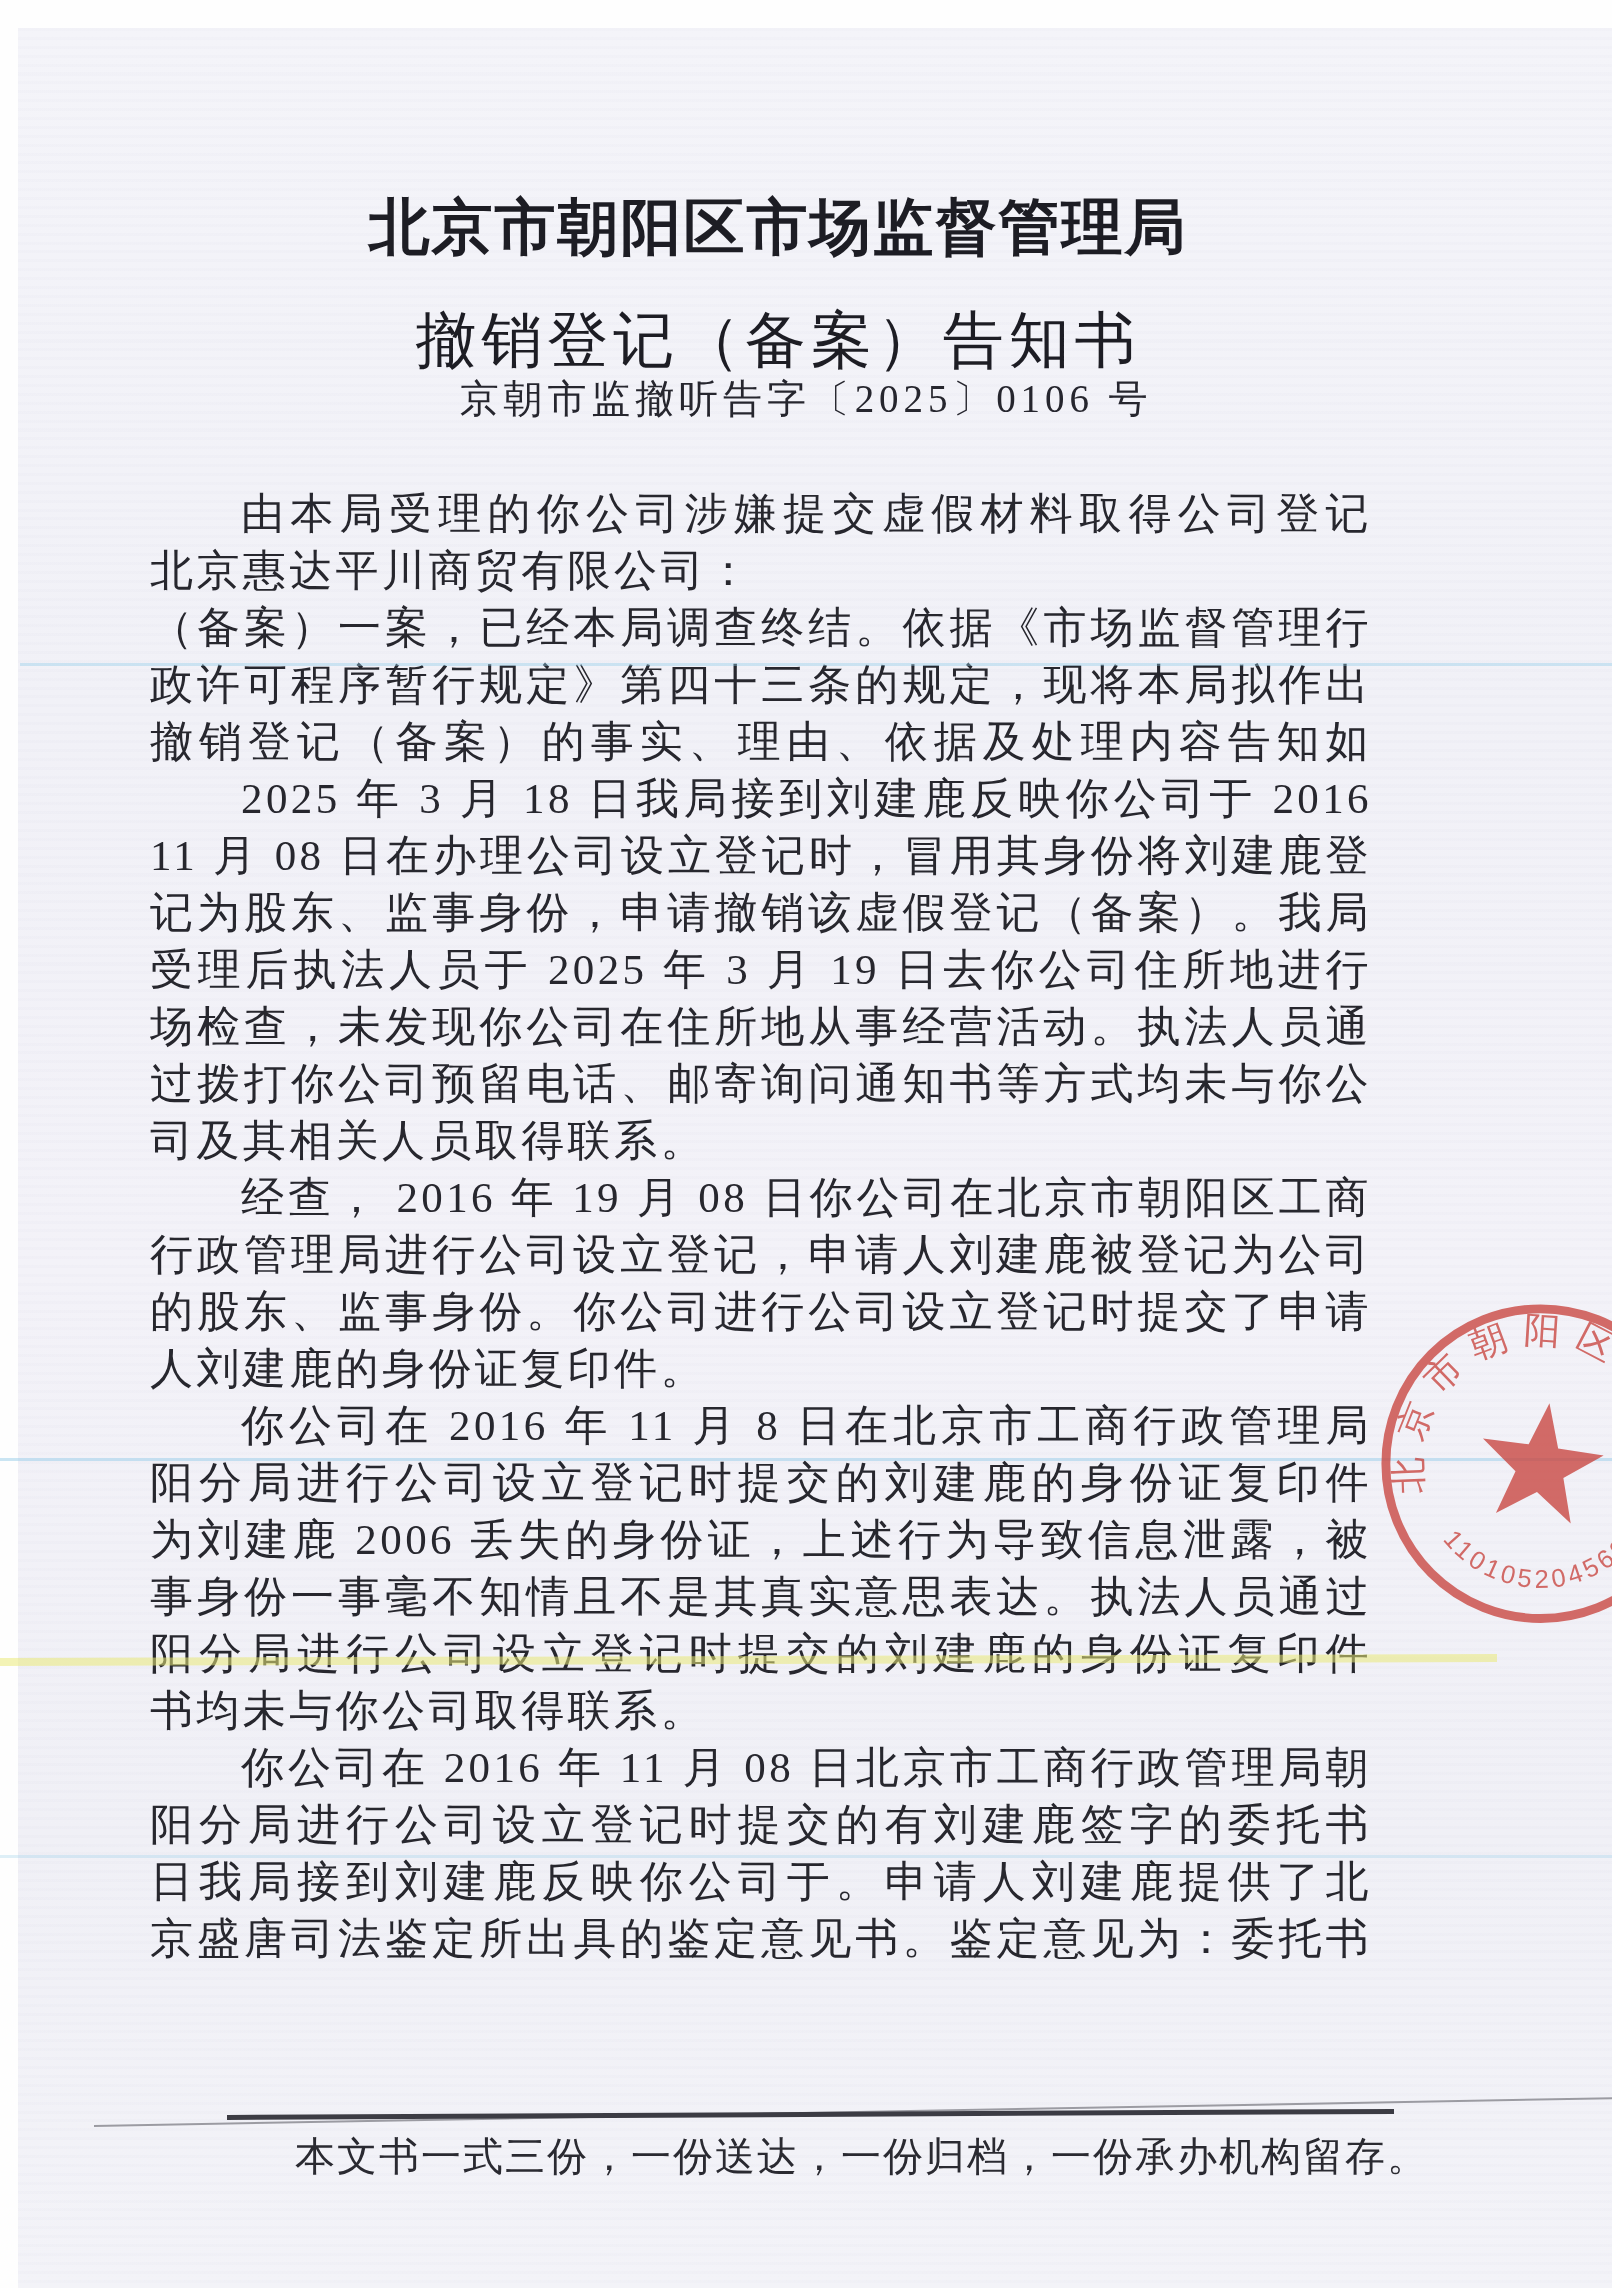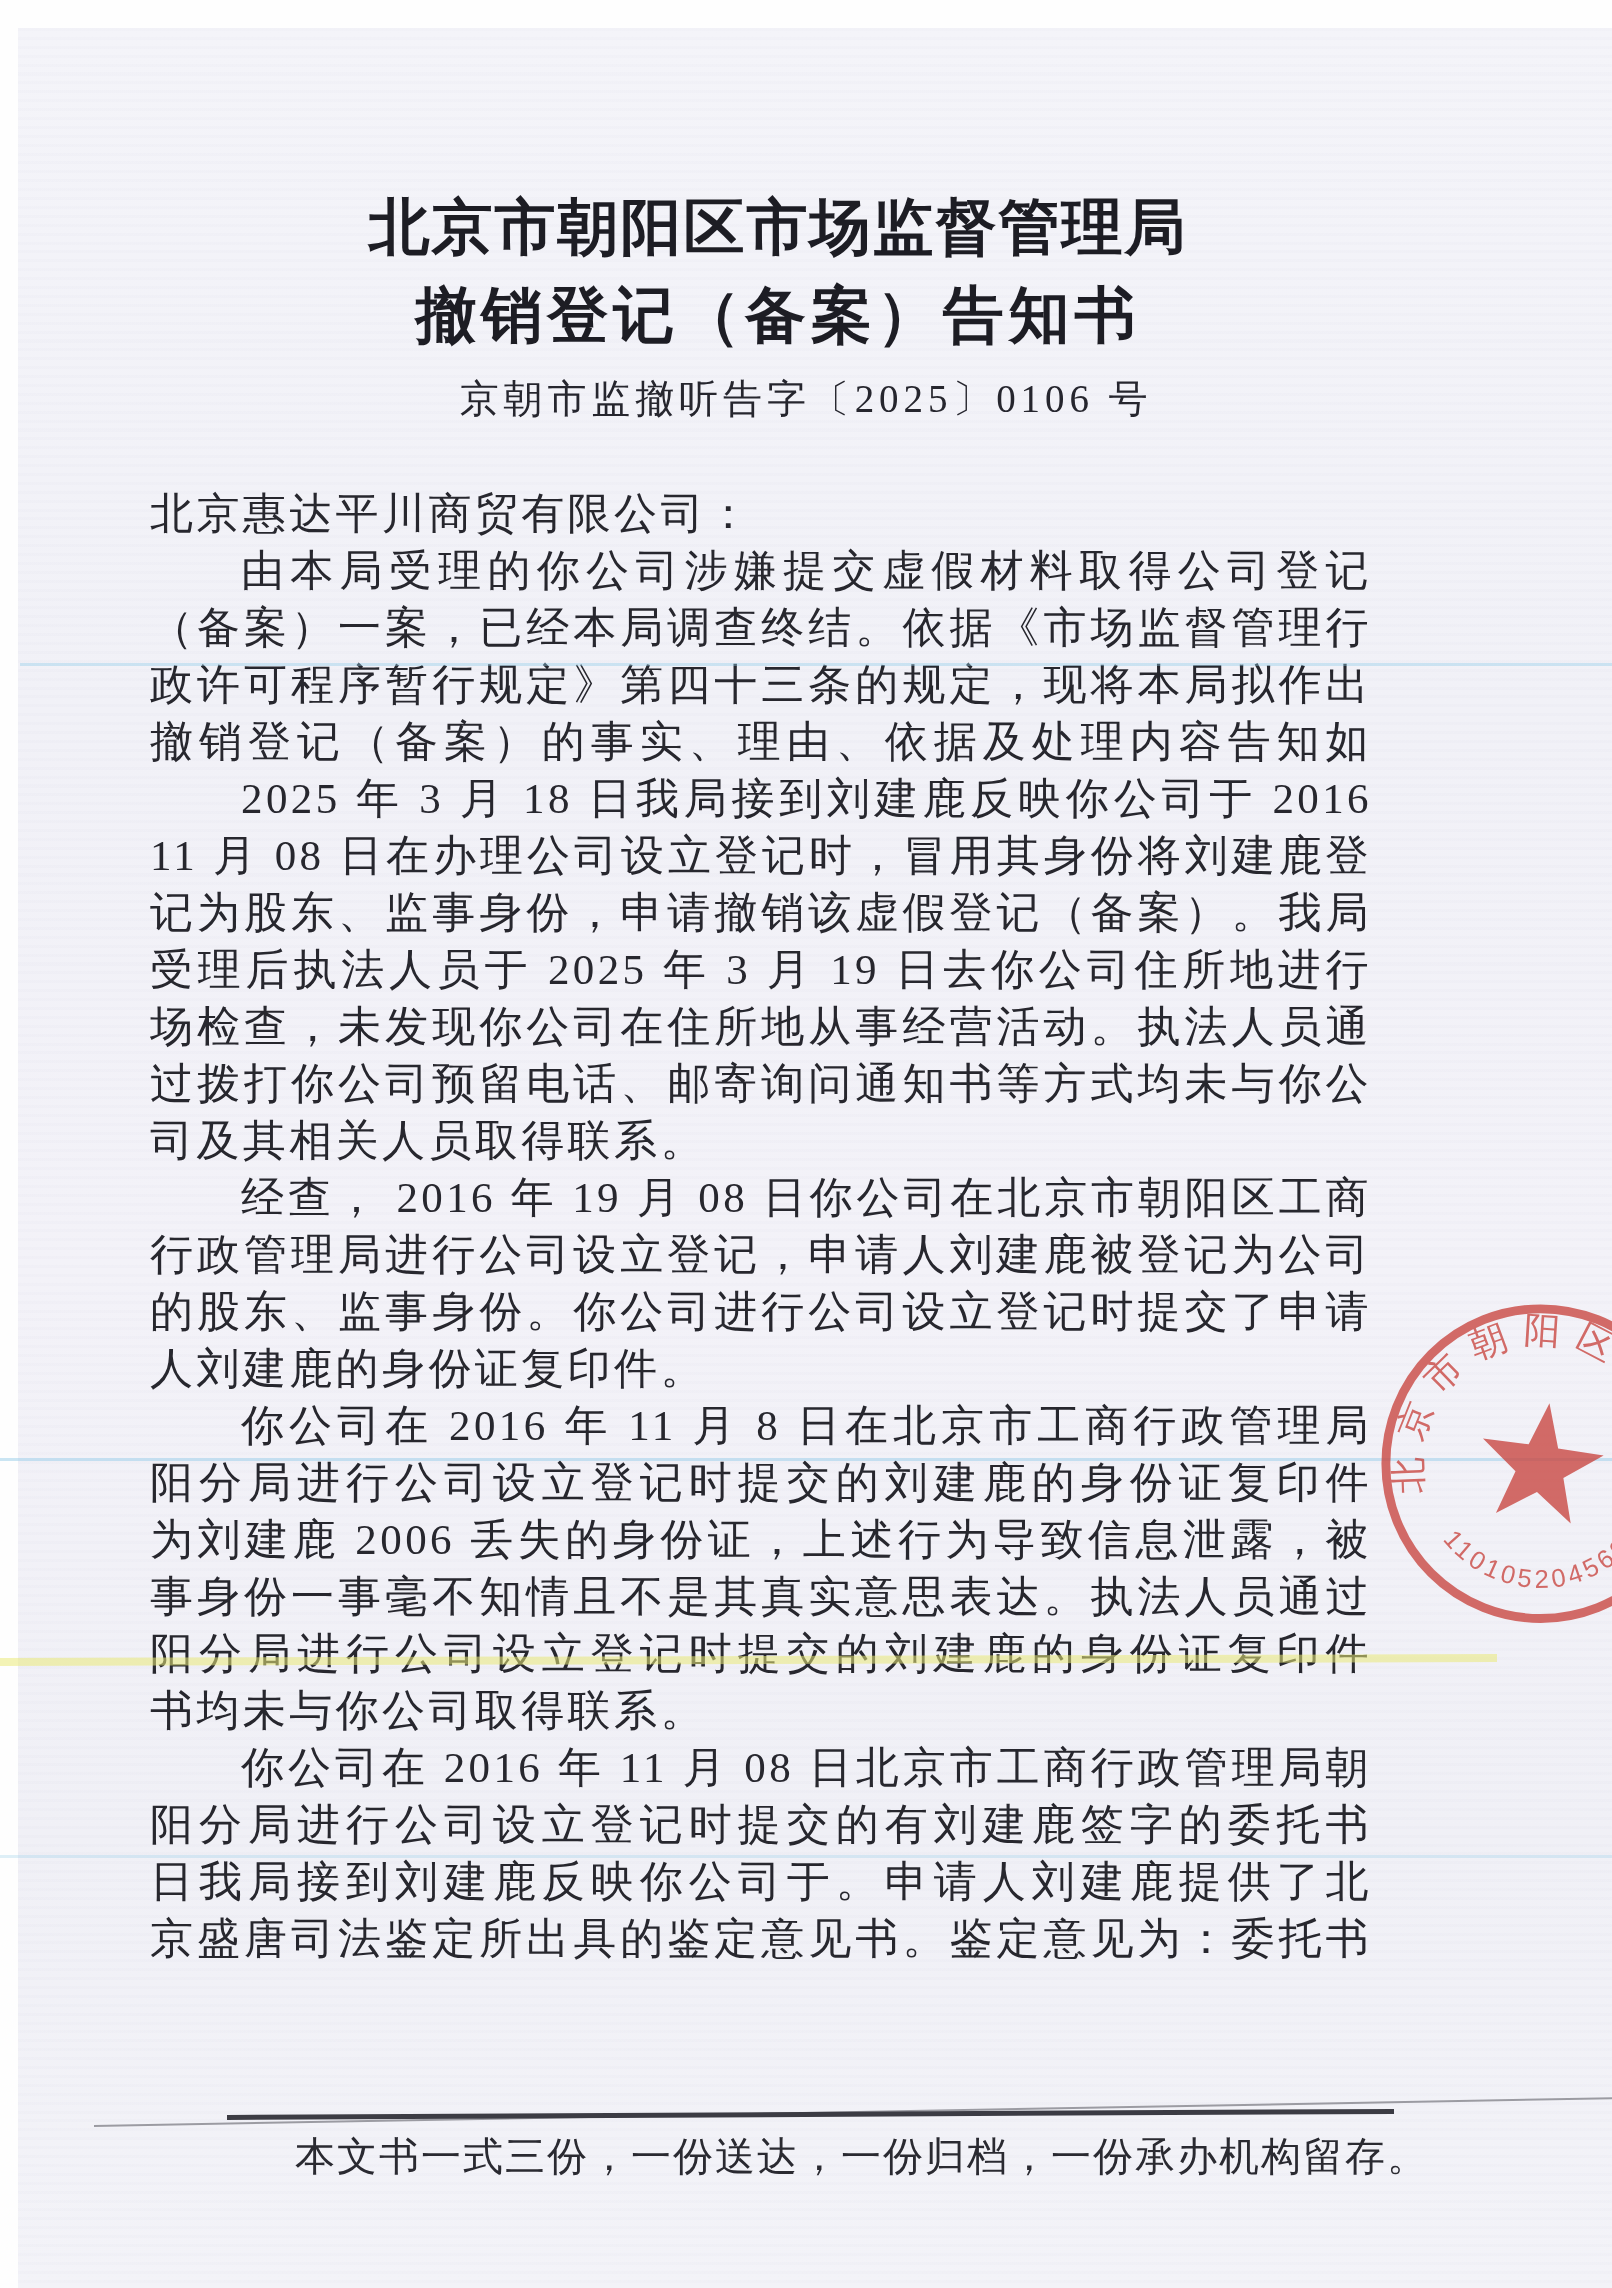--- a/index.html
+++ b/index.html
@@ -4,21 +4,21 @@
 <style>
   html,body{margin:0;padding:0;background:#ffffff;}
   #canvas{position:relative;width:1613px;height:2288px;overflow:hidden;
           background:#86efac;font-family:"Liberation Serif","DejaVu Serif",serif;}
   #paper{position:absolute;left:17.7px;top:27.6px;right:0;bottom:0;
          background:linear-gradient(180deg,#f4f4f9 0%,#f1f1f7 30%,#f3f2f8 55%,#f0f0f6 80%,#f3f3f8 100%);}
   #paper::after{content:"";position:absolute;inset:0;
          background:repeating-linear-gradient(180deg,rgba(130,130,170,0.025) 0 3px,rgba(255,255,255,0) 3px 8.9px);}
   .hdr{position:absolute;left:0;width:1556px;text-align:center;color:#1d1d24;}
   #title1{top:187px;font-size:61px;font-weight:bold;letter-spacing:2px;}
-  #title2{top:275px;font-size:61px;font-weight:bold;letter-spacing:4.9px;}
+  #title2{top:300px;font-size:61px;font-weight:normal;letter-spacing:4.9px;}
   #docnum{top:372px;font-size:39px;font-weight:normal;letter-spacing:4.9px;color:#26262e;padding-left:28px;}
   #bodytext{position:absolute;left:150px;top:485px;width:1222px;color:#27272e;}
   .bline{height:57px;line-height:57px;font-size:43px;letter-spacing:3.4px;
          white-space:nowrap;}
   .bline.fill{white-space:normal;text-align:justify;text-align-last:justify;
               text-justify:inter-character;overflow:hidden;}
   .bline.ind{padding-left:91px;}
   .bline.ind.fill{padding-left:0;text-indent:91px;}
   .scanline{position:absolute;pointer-events:none;}
   #cyan1{left:19.7px;top:663px;width:1593px;height:3px;background:rgba(145,205,232,0.40);}
@@ -41,22 +41,22 @@
 <div id="canvas">
   <div class="white-strip-top"></div>
   <div class="white-strip-left"></div>
   <div id="paper"></div>
 
   <div class="hdr" id="title1">北京市朝阳区市场监督管理局</div>
   <div class="hdr" id="title2">撤销登记（备案）告知书</div>
   <div class="hdr" id="docnum">京朝市监撤听告字〔2025〕0106 号</div>
 
   <div id="bodytext">
+      <div class="bline fill ind">由本局受理的你公司涉嫌提交虚假材料取得公司登记</div>
       <div class="bline">北京惠达平川商贸有限公司：</div>
-      <div class="bline fill ind">由本局受理的你公司涉嫌提交虚假材料取得公司登记</div>
       <div class="bline fill">（备案）一案，已经本局调查终结。依据《市场监督管理行</div>
       <div class="bline fill">政许可程序暂行规定》第四十三条的规定，现将本局拟作出</div>
       <div class="bline fill">撤销登记（备案）的事实、理由、依据及处理内容告知如下：</div>
       <div class="bline fill ind">2025 年 3 月 18 日我局接到刘建鹿反映你公司于 2016 年</div>
       <div class="bline fill">11 月 08 日在办理公司设立登记时，冒用其身份将刘建鹿登</div>
       <div class="bline fill">记为股东、监事身份，申请撤销该虚假登记（备案）。我局</div>
       <div class="bline fill">受理后执法人员于 2025 年 3 月 19 日去你公司住所地进行现</div>
       <div class="bline fill">场检查，未发现你公司在住所地从事经营活动。执法人员通</div>
       <div class="bline fill">过拨打你公司预留电话、邮寄询问通知书等方式均未与你公</div>
       <div class="bline">司及其相关人员取得联系。</div>

